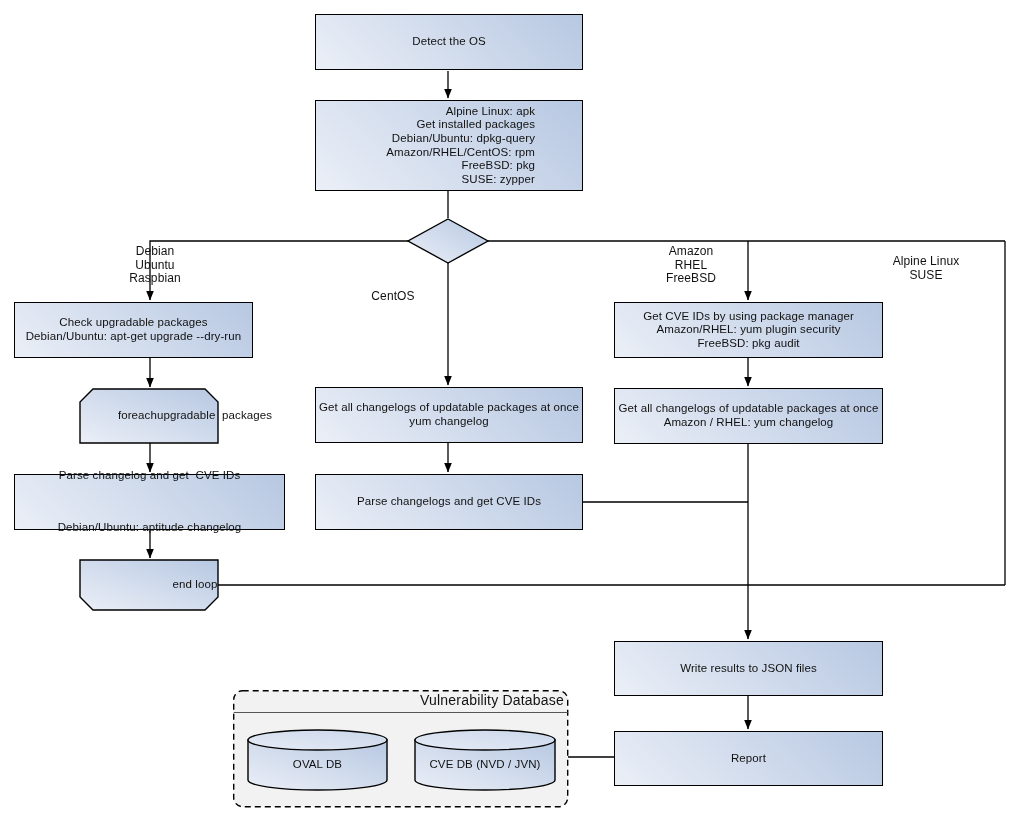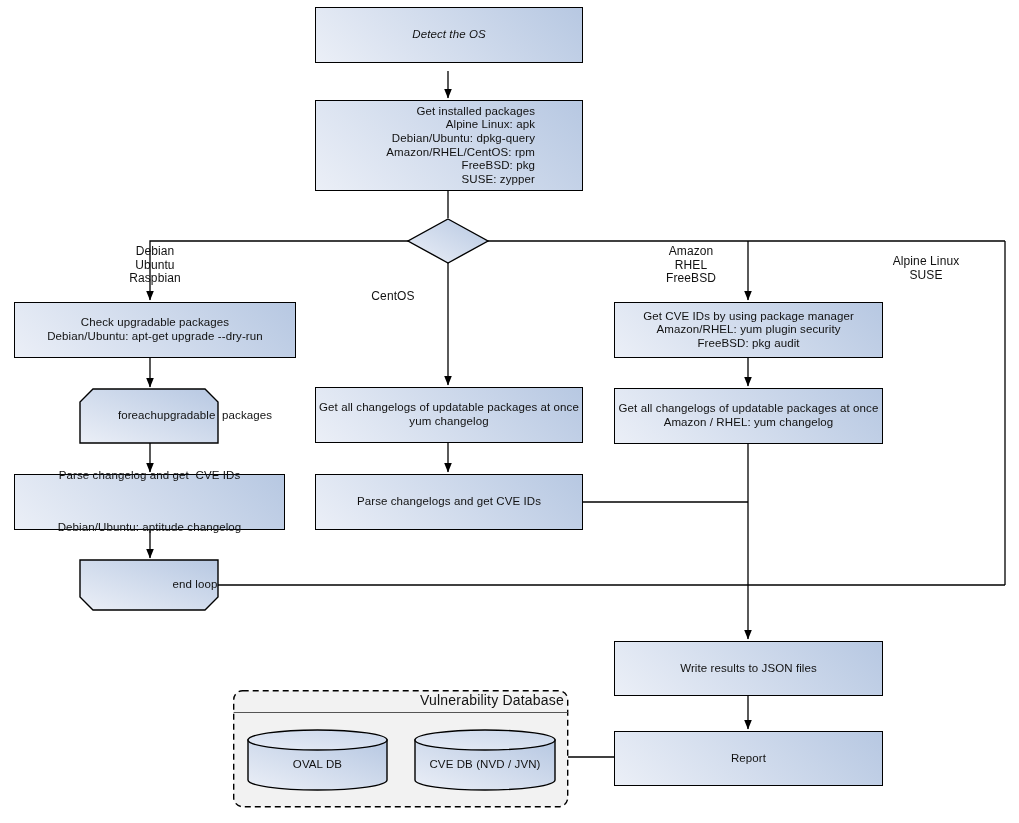--- a/index.html
+++ b/index.html
@@ -85,34 +85,34 @@
     <path d="M150,530 L150,558" fill="none" stroke="#000" stroke-width="1.3" marker-end="url(#arrow)"></path>
     <path d="M218,585 L1005,585" fill="none" stroke="#000" stroke-width="1.3"></path>
     <path d="M448,443 L448,472" fill="none" stroke="#000" stroke-width="1.3" marker-end="url(#arrow)"></path>
     <path d="M583,502 L748,502" fill="none" stroke="#000" stroke-width="1.3"></path>
     <path d="M748,358 L748,386" fill="none" stroke="#000" stroke-width="1.3" marker-end="url(#arrow)"></path>
     <path d="M748,444 L748,639" fill="none" stroke="#000" stroke-width="1.3" marker-end="url(#arrow)"></path>
     <path d="M748,696 L748,729" fill="none" stroke="#000" stroke-width="1.3" marker-end="url(#arrow)"></path>
     <path d="M568,757 L614,757" fill="none" stroke="#000" stroke-width="1.3"></path>
   </svg>
 
-  <div class="box" style="left:315px; top:7px; width:268px; height:56px;font-style:italic;">
+  <div class="box" style="left:315px; top:14px; width:268px; height:56px;">
       <div class="ln">Detect the OS</div>
     </div>
 
   <div class="box right-lines" style="left:315px; top:100px; width:268px; height:91px;">
+      <div class="ln">Alpine Linux: apk</div>
       <div class="ln">Get installed packages</div>
-      <div class="ln">Alpine Linux: apk</div>
       <div class="ln">Debian/Ubuntu: dpkg-query</div>
       <div class="ln">Amazon/RHEL/CentOS: rpm</div>
       <div class="ln">FreeBSD: pkg</div>
       <div class="ln">SUSE: zypper</div>
     </div>
 
-  <div class="box" style="left:14px; top:302px; width:282px; height:56px;">
+  <div class="box" style="left:14px; top:302px; width:239px; height:56px;">
       <div class="ln">Check upgradable packages</div>
       <div class="ln">Debian/Ubuntu: apt-get upgrade --dry-run</div>
     </div>
 
   <div class="overlay-text" style="left:80px; top:389px; width:138px; height:54px;">
       <div class="ln">foreach</div>
       <div class="ln">upgradable  packages</div>
     </div>
 
   <div class="box" style="left:14px; top:474px; width:271px; height:56px;gap:38px;">

